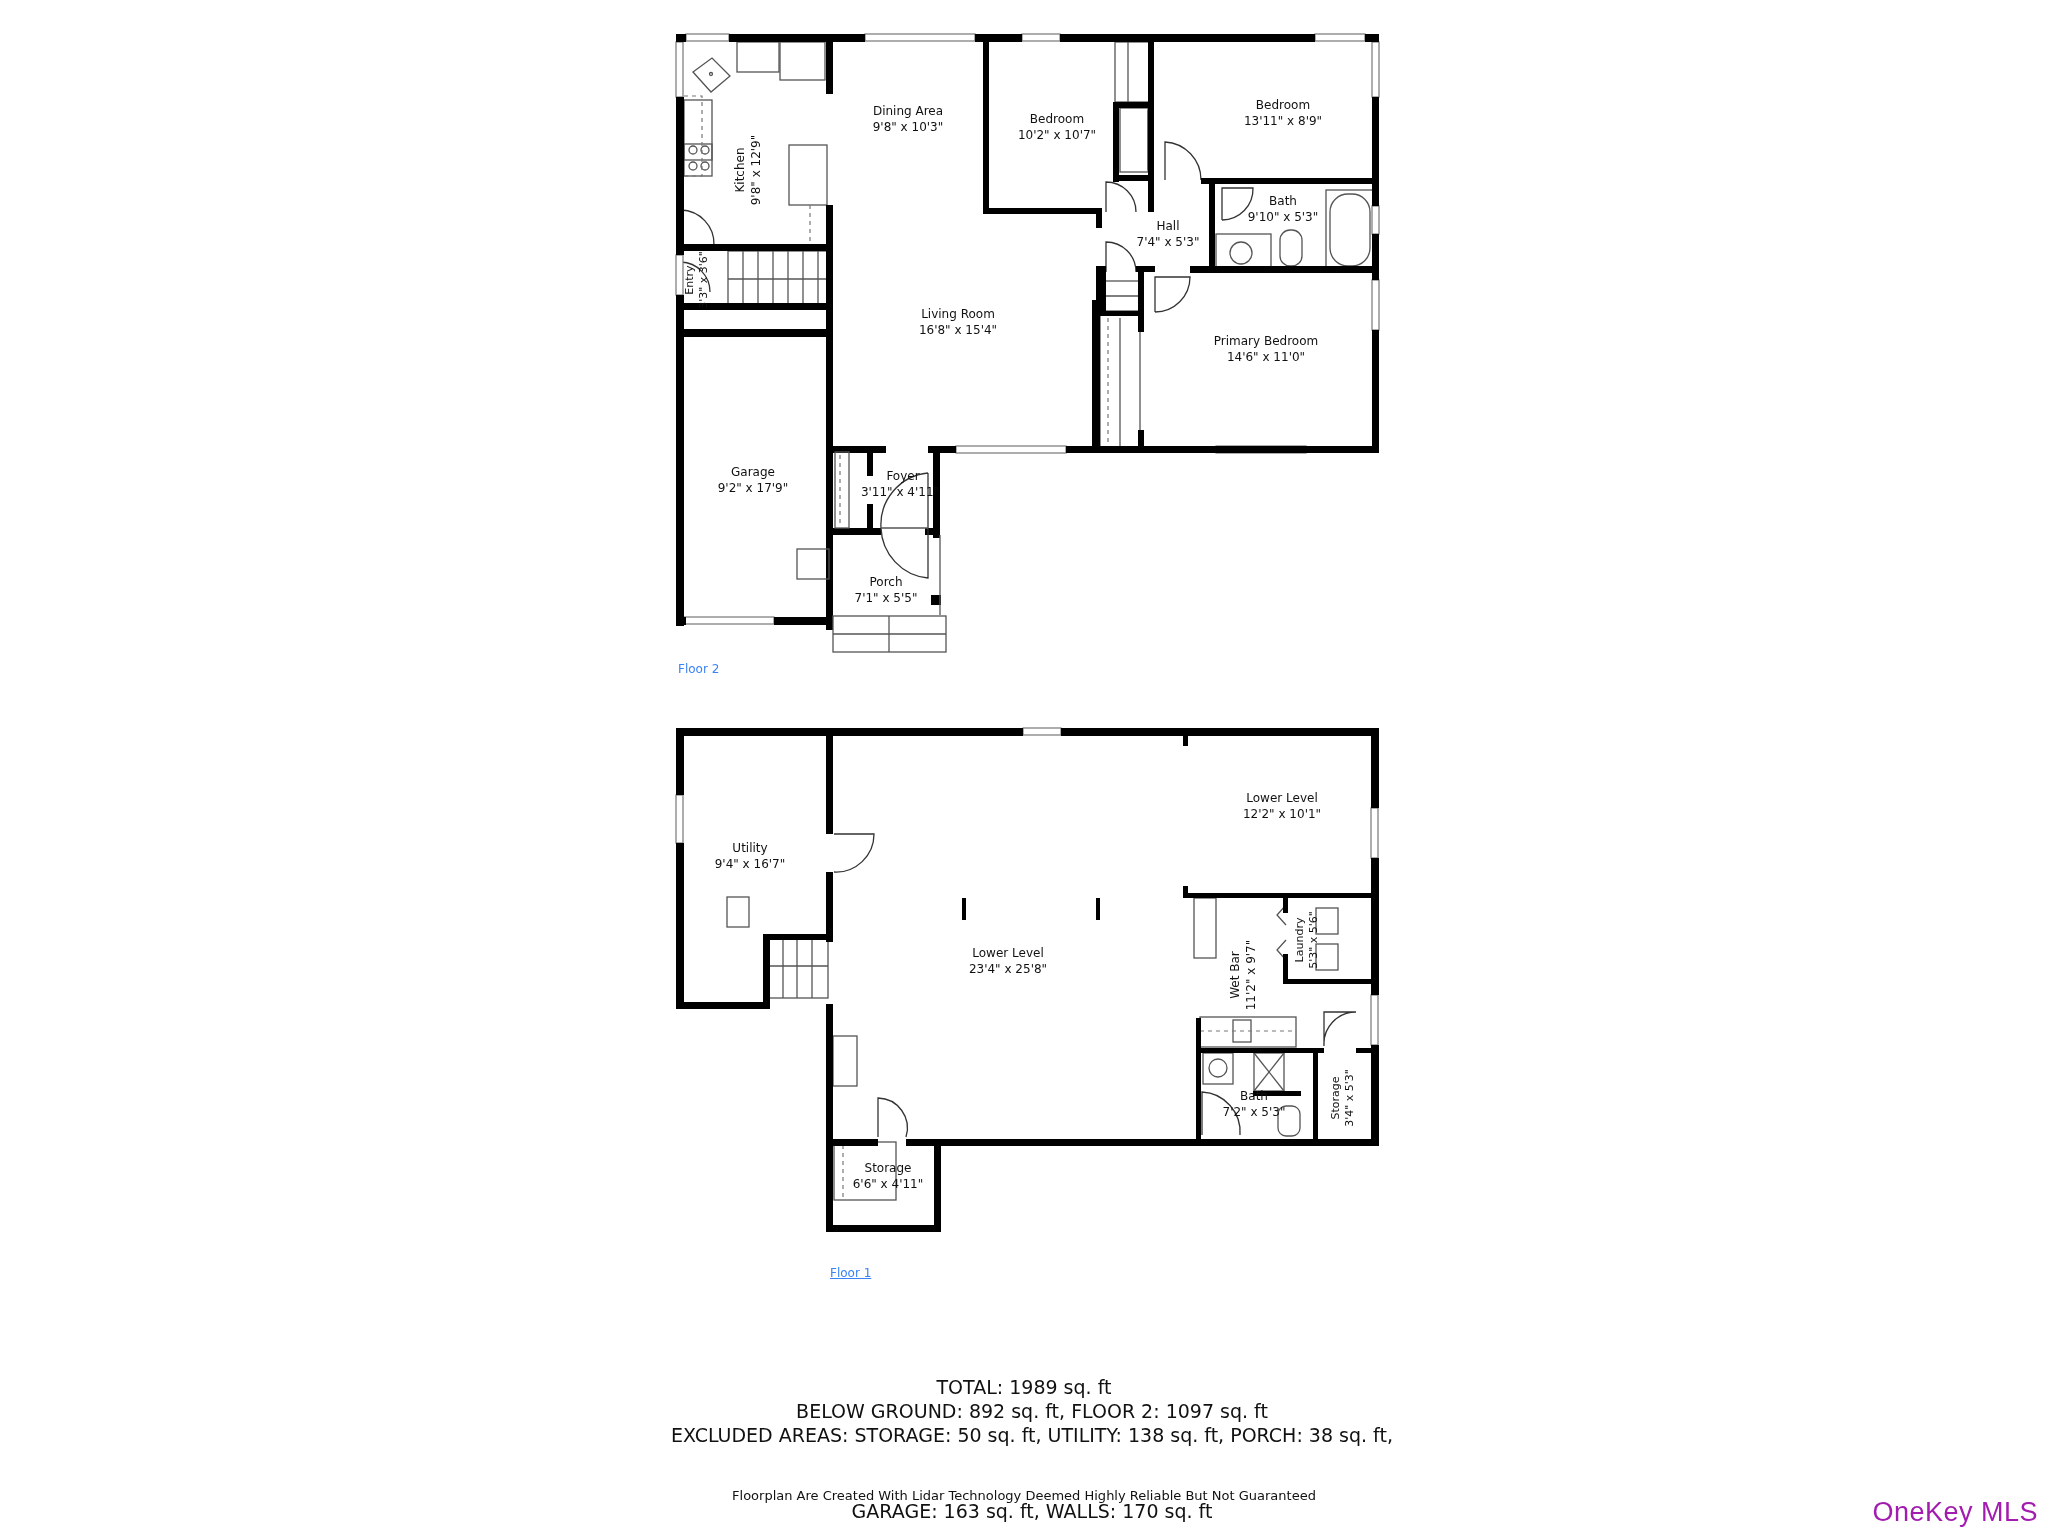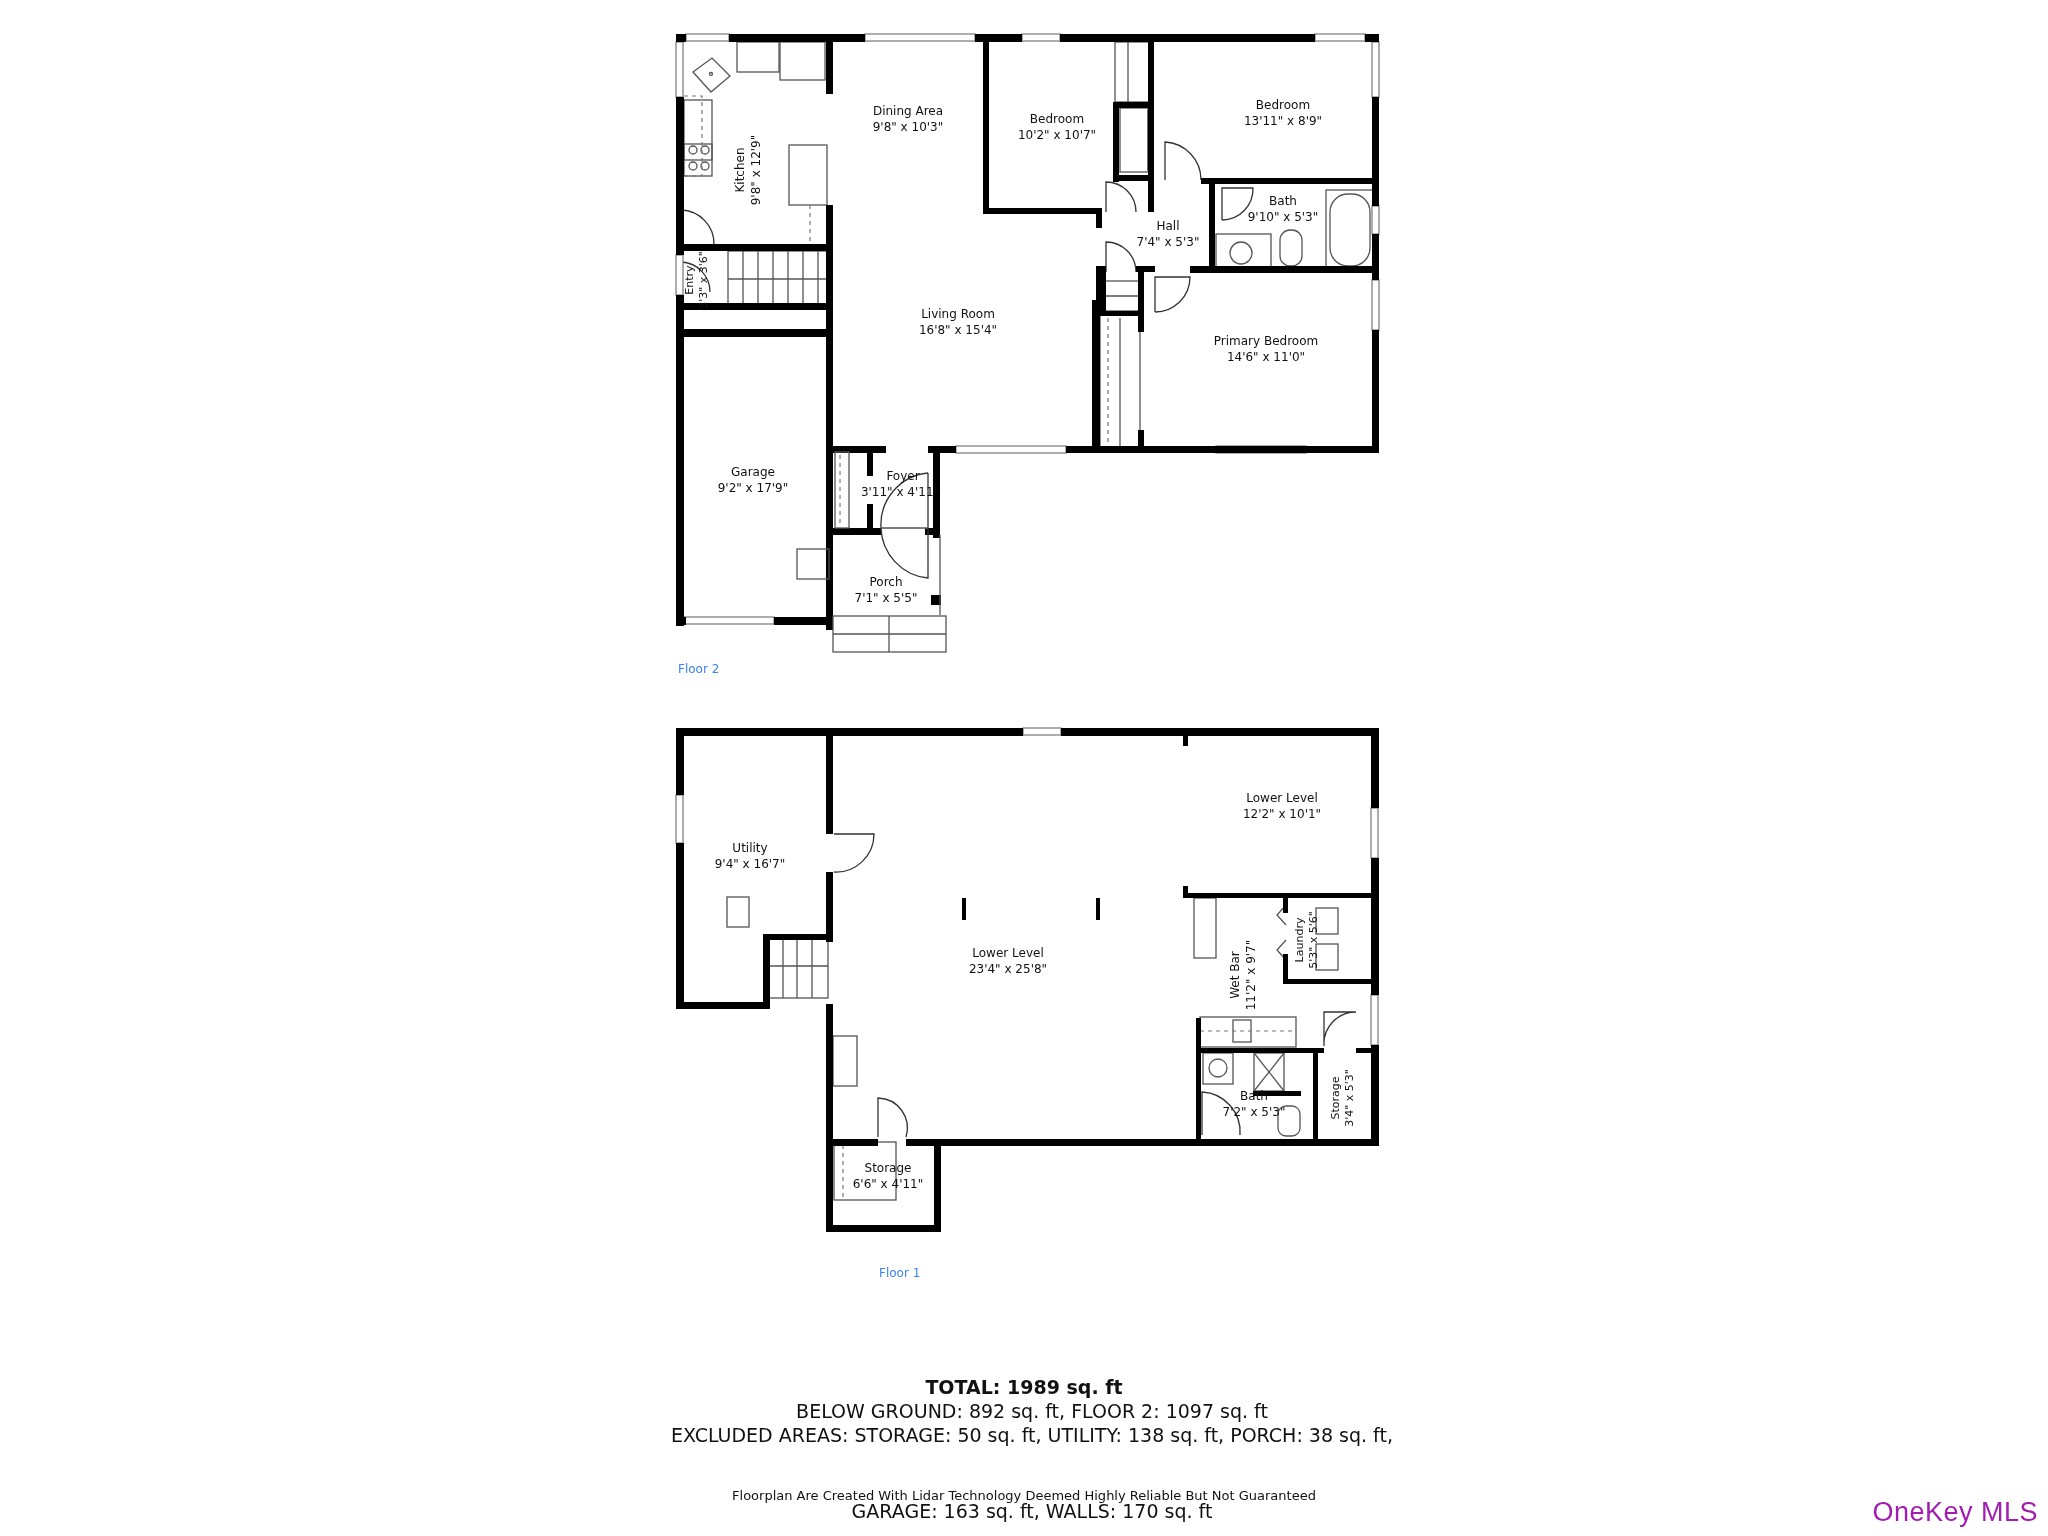--- a/index.html
+++ b/index.html
@@ -9,21 +9,21 @@
   .wall { fill:#000; }
   .thin { stroke:#555; stroke-width:1.3; fill:none; }
   .dash { stroke:#777; stroke-width:1.2; stroke-dasharray:4 4; fill:none; }
   .win { fill:#fff; stroke:#777; stroke-width:1.2; }
   .door { stroke:#333; stroke-width:1.3; fill:none; }
   .rname { font-size:12px; text-anchor:middle; fill:#111; font-family:"DejaVu Sans", sans-serif; }
   .rdim  { font-size:12px; text-anchor:middle; fill:#111; font-family:"DejaVu Sans", sans-serif; }
   .floorlbl { position:absolute; font-size:12px; font-family:"DejaVu Sans", sans-serif; color:#3b82f6; }
   .summary { position:absolute; left:0; width:2048px; text-align:center;
              font-family:"DejaVu Sans", sans-serif; color:#111; }
-  .sum-total { top:1376px; font-size:19px; font-weight:bold; }
+  .sum-total { top:1376px; font-size:19px; font-weight:normal; }
   .sum-line { font-size:19px;padding-left:8px; }
   .sum-l1 { top:1400px; }
   .sum-l2 { top:1424px; }
   .sum-l3 { top:1500px; }
   .disclaimer { top:1488px; font-size:13px; }
   .watermark { position:absolute; right:10px; bottom:8px; font-family:Liberation Sans, sans-serif;
                font-size:27px; color:#a21caf; letter-spacing:0.5px; }
 </style>
 </head>
 <body>
@@ -313,21 +313,21 @@
       <text class="rdim" x="0" y="10" style="font-size:11px">3'4" x 5'3"</text>
     </g>
     <g>
       <text class="rname" x="888" y="1172">Storage</text>
       <text class="rdim" x="888" y="1188">6'6" x 4'11"</text>
     </g>
   </g>
 </svg>
 
 <div class="floorlbl" style="left:678px; top:662px;">Floor 2</div>
-<div class="floorlbl" style="left:879px; top:1266px;">Floor 1</div>
+<div class="floorlbl" style="left:830px; top:1266px;text-decoration:underline;">Floor 1</div>
 
 <div class="summary sum-total">TOTAL: 1989 sq. ft</div>
 <div class="summary sum-line sum-l1">BELOW GROUND: 892 sq. ft, FLOOR 2: 1097 sq. ft</div>
 <div class="summary sum-line sum-l2">EXCLUDED AREAS: STORAGE: 50 sq. ft, UTILITY: 138 sq. ft, PORCH: 38 sq. ft,</div>
 <div class="summary sum-line sum-l3">GARAGE: 163 sq. ft, WALLS: 170 sq. ft</div>
 <div class="summary disclaimer">Floorplan Are Created With Lidar Technology Deemed Highly Reliable But Not Guaranteed</div>
 
 <div class="watermark">OneKey MLS</div>
 
 </body></html>

